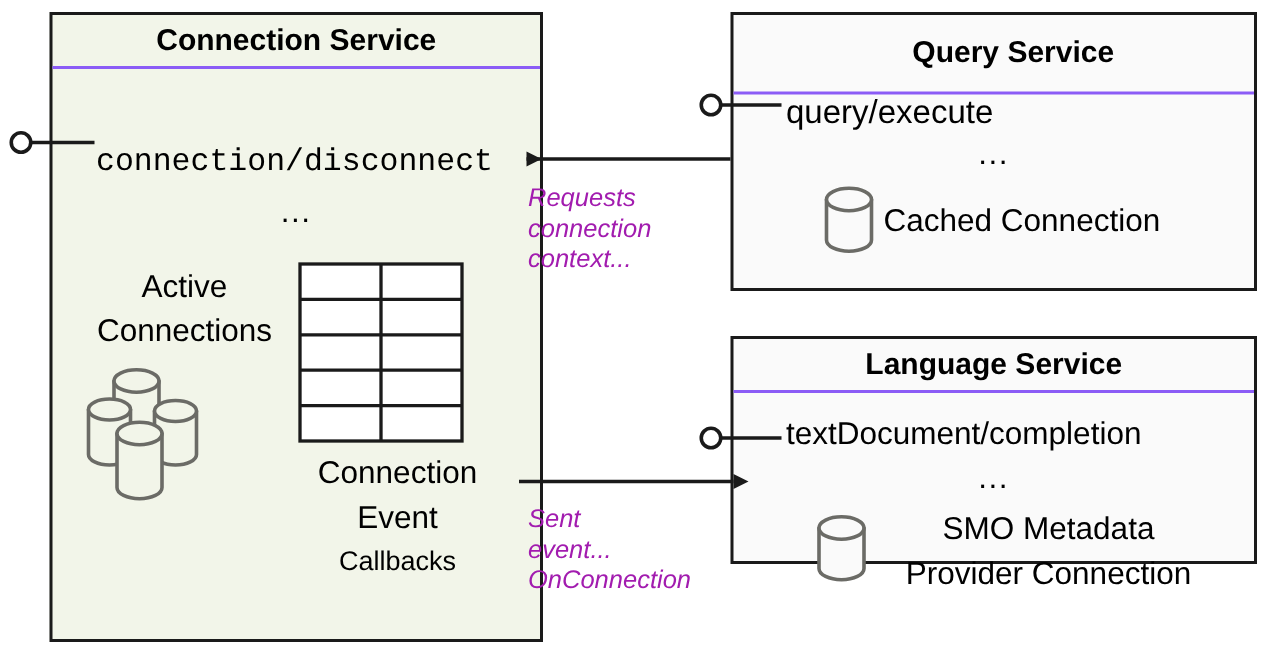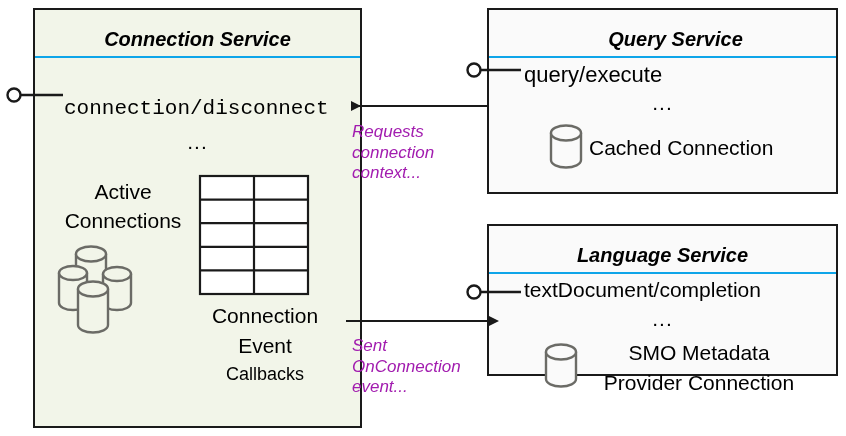--- a/index.html
+++ b/index.html
@@ -4,24 +4,24 @@
 <style>
   html,body{margin:0;padding:0;background:#ffffff;}
   body{width:846px;height:436px;overflow:hidden;
        font-family:"Liberation Sans","DejaVu Sans",sans-serif;color:#000;}
   #stage{position:relative;width:846px;height:436px;}
 
   .box{position:absolute;box-sizing:border-box;border:2px solid #1a1a1a;}
   .box.tinted{background:#f2f5e9;}
   .box.plain{background:#fafafa;}
 
-  .box-title{position:absolute;left:0;right:0;top:12px;
+  .box-title{position:absolute;left:0;right:0;top:0;
              display:flex;align-items:center;justify-content:center;
-             font-weight:bold;border-bottom:2px solid #0ea5e9;
-             box-sizing:border-box;font-style:italic;}
+             font-weight:bold;border-bottom:2px solid #8b5cf6;
+             box-sizing:border-box;}
   .box-body{position:absolute;left:0;right:0;bottom:0;top:0;}
 
   .txt{position:absolute;white-space:nowrap;line-height:1.16;}
   .txt.ctr{text-align:center;}
   .ellipsis{position:absolute;text-align:center;letter-spacing:1px;}
 
   .edge-label{position:absolute;font-style:italic;text-align:left;
               line-height:1.22;color:#a21caf;}
 
   svg.ov{position:absolute;left:0;top:0;width:846px;height:436px;
@@ -42,21 +42,21 @@
       <div class="txt ctr" style="left:8px;top:170px;width:160px;font-size:21px;">Active</div>
       <div class="txt ctr" style="left:8px;top:199px;width:160px;font-size:21px;">Connections</div>
 
       <div class="txt ctr" style="left:140px;top:294px;width:180px;font-size:21px;">Connection</div>
       <div class="txt ctr" style="left:140px;top:324px;width:180px;font-size:21px;">Event</div>
       <div class="txt ctr" style="left:140px;top:354px;width:180px;font-size:18px;">Callbacks</div>
     </div>
   </div>
 
   <div class="box plain" style="left:487px;top:8px;width:351px;height:186px;">
-    <div class="box-title" style="height:36px;font-size:20px;padding-left:26px;">Query Service</div>
+    <div class="box-title" style="height:53px;font-size:20px;padding-left:26px;">Query Service</div>
 
     <div class="box-body">
       <div class="txt" style="left:35px;top:52px;font-size:22px;">query/execute</div>
       <div class="ellipsis" style="left:0;right:0;top:81px;font-size:21px;">...</div>
 
       <div class="txt" style="left:100px;top:126px;font-size:21px;text-align:center;">Cached Connection</div>
     </div>
   </div>
 
   <div class="box plain" style="left:487px;top:224px;width:351px;height:152px;">
@@ -72,22 +72,22 @@
   </div>
 
   <div class="edge-label" style="left:352px;top:122px;width:130px;font-size:17px;">
     <div>Requests</div>
     <div>connection</div>
     <div>context...</div>
   </div>
 
   <div class="edge-label" style="left:352px;top:336px;width:132px;font-size:17px;">
     <div>Sent</div>
+    <div>event...</div>
     <div>OnConnection</div>
-    <div>event...</div>
   </div>
 
   <svg class="ov" viewBox="0 0 846 436">
     <defs>
       <marker id="arrL" markerWidth="12" markerHeight="12" refX="10" refY="5" orient="auto" markerUnits="userSpaceOnUse">
         <path d="M10,0 L10,10 L0,5 Z" fill="#1a1a1a"></path>
       </marker>
       <marker id="arrR" markerWidth="12" markerHeight="12" refX="2" refY="5" orient="auto" markerUnits="userSpaceOnUse">
         <path d="M2,0 L2,10 L12,5 Z" fill="#1a1a1a"></path>
       </marker>

